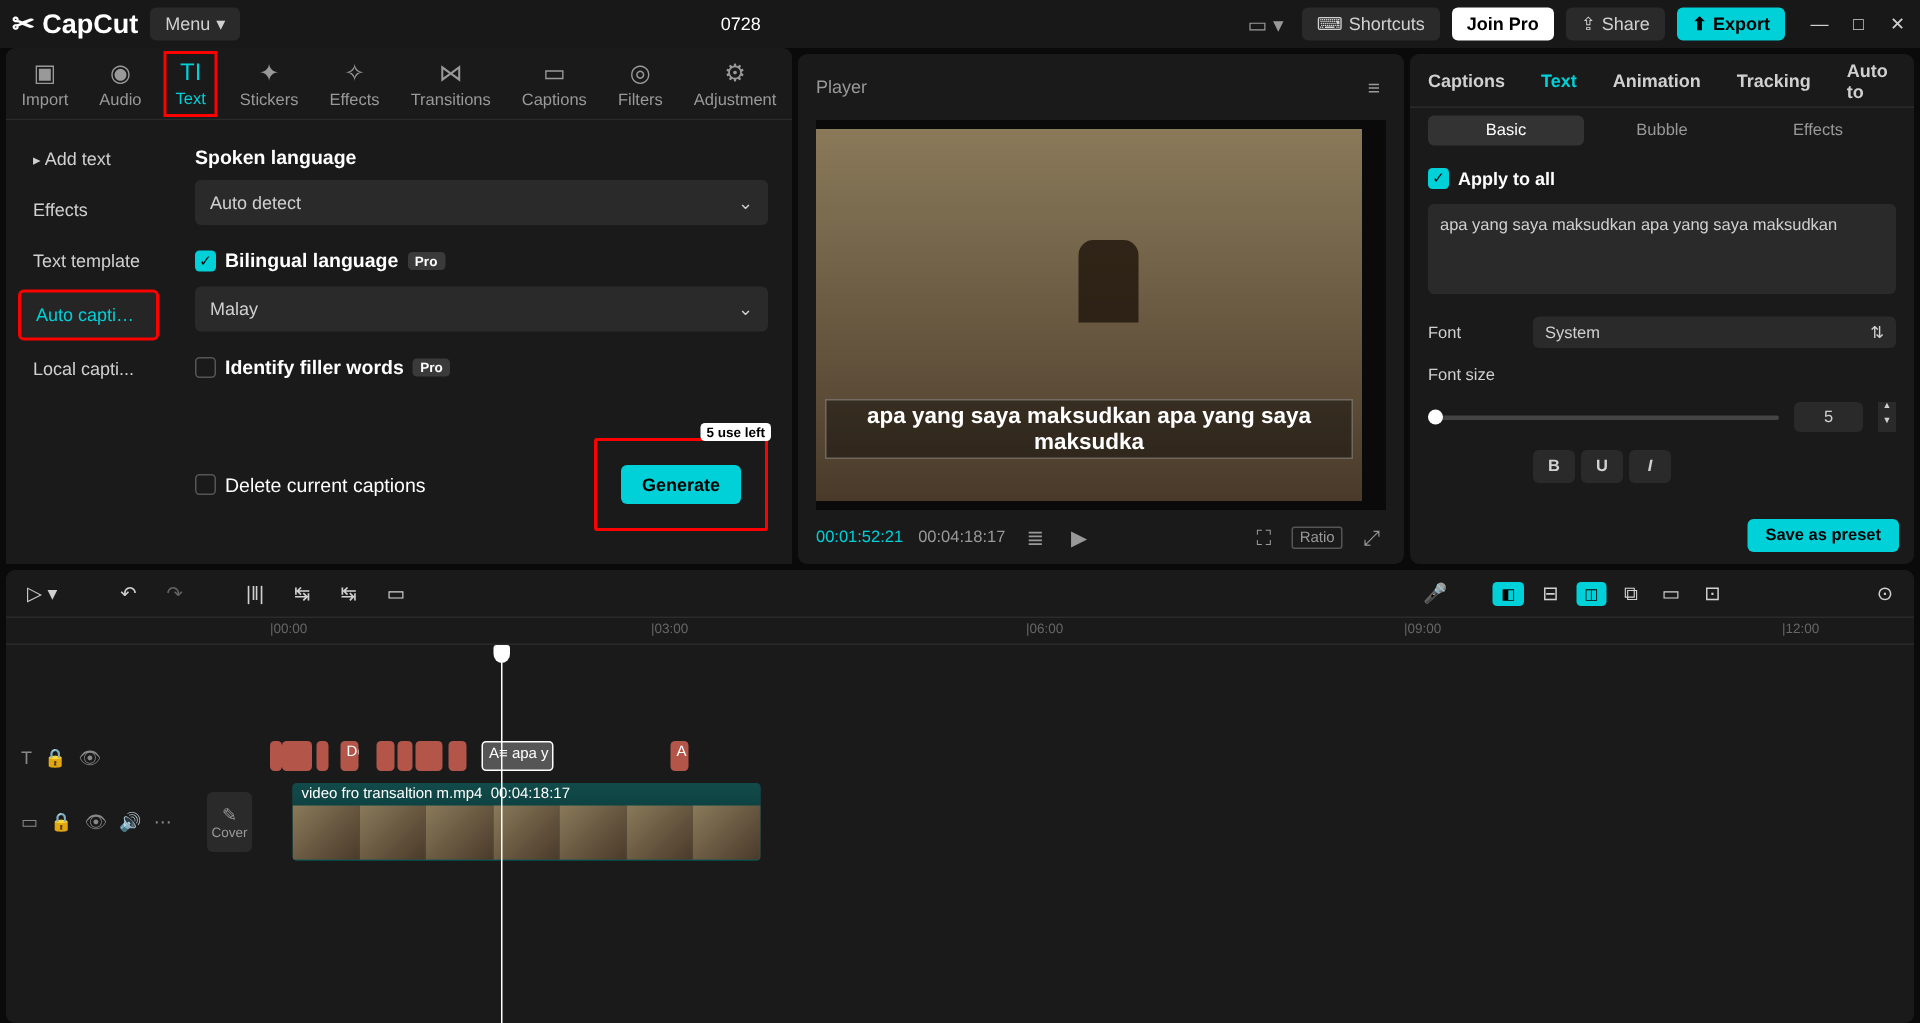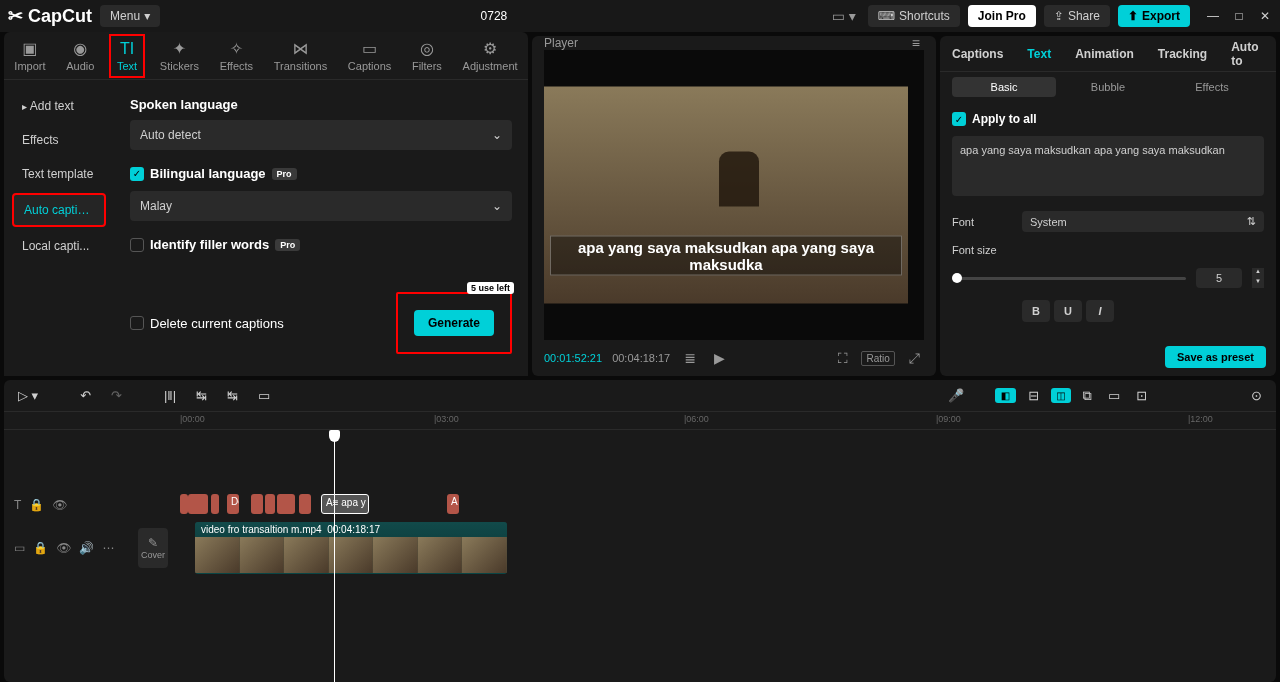--- a/index.html
+++ b/index.html
@@ -45,24 +45,24 @@
 .check-label { font-weight: 600; font-size: 13px; color: #fff; }
 .pro-badge { background: #3a3a3a; color: #fff; font-size: 9px; padding: 1px 5px; border-radius: 3px; font-weight: 600; }
 .generate-row { display: flex; justify-content: space-between; align-items: center; margin-top: 40px; }
 .generate-wrap { position: relative; }
 .uses-badge { position: absolute; top: -12px; right: -4px; background: #fff; color: #000; font-size: 9px; padding: 1px 4px; border-radius: 3px; font-weight: 600; }
 .generate-btn { background: #00d0d8; color: #000; border: none; padding: 6px 14px; border-radius: 4px; font-weight: 600; font-size: 12px; cursor: pointer; }
 .generate-wrap.highlighted { border: 2px solid #ff0000; padding: 16px; border-radius: 2px; }
 
 
 .player-panel { flex: 1; background: #1a1a1a; margin: 4px 2px 0 2px; border-radius: 6px; display: flex; flex-direction: column; min-width: 0; }
-.player-header { height: 14px; display: flex; align-items: center; justify-content: space-between; padding: 0 12px; }
+.player-header { height: 44px; display: flex; align-items: center; justify-content: space-between; padding: 0 12px; }
 .player-title { font-size: 12px; color: #999; }
 .player-video { margin: 0 12px; background: #0a0a0a; position: relative; flex: 1; overflow: hidden; }
-.video-frame { position: absolute; top: 50%; left: 0; right: 16px; transform: translateY(-50%); height: 217px; background: linear-gradient(180deg, #8a7a5a 0%, #6a5a42 50%, #4a3a2a 100%); display: flex; align-items: flex-end; padding-left: 32px; }
+.video-frame { position: absolute; top: 50%; left: 0; right: 16px; transform: translateY(-50%); height: 248px; background: linear-gradient(180deg, #8a7a5a 0%, #6a5a42 50%, #4a3a2a 100%); display: flex; align-items: flex-end; padding-left: 32px; }
 .caption-overlay { position: absolute; bottom: 28px; left: 6px; right: 6px; background: rgba(0,0,0,0.4); color: #fff; font-size: 15px; font-weight: 600; text-align: center; padding: 2px; border: 1px solid rgba(255,255,255,0.3); }
 .video-silhouette { position: absolute; top: 30%; left: 48%; width: 40px; height: 55px; background: rgba(30,20,10,0.8); border-radius: 10px 10px 0 0; }
 .player-controls { height: 36px; display: flex; align-items: center; padding: 0 12px; gap: 10px; }
 .time-display { color: #00d0d8; font-size: 11px; }
 .time-total { color: #999; }
 .pc-spacer { flex: 1; }
 .pc-btn { color: #999; cursor: pointer; font-size: 14px; padding: 2px 4px; }
 .ratio-btn { border: 1px solid #555; padding: 1px 4px; font-size: 10px; border-radius: 2px; }
 
 

